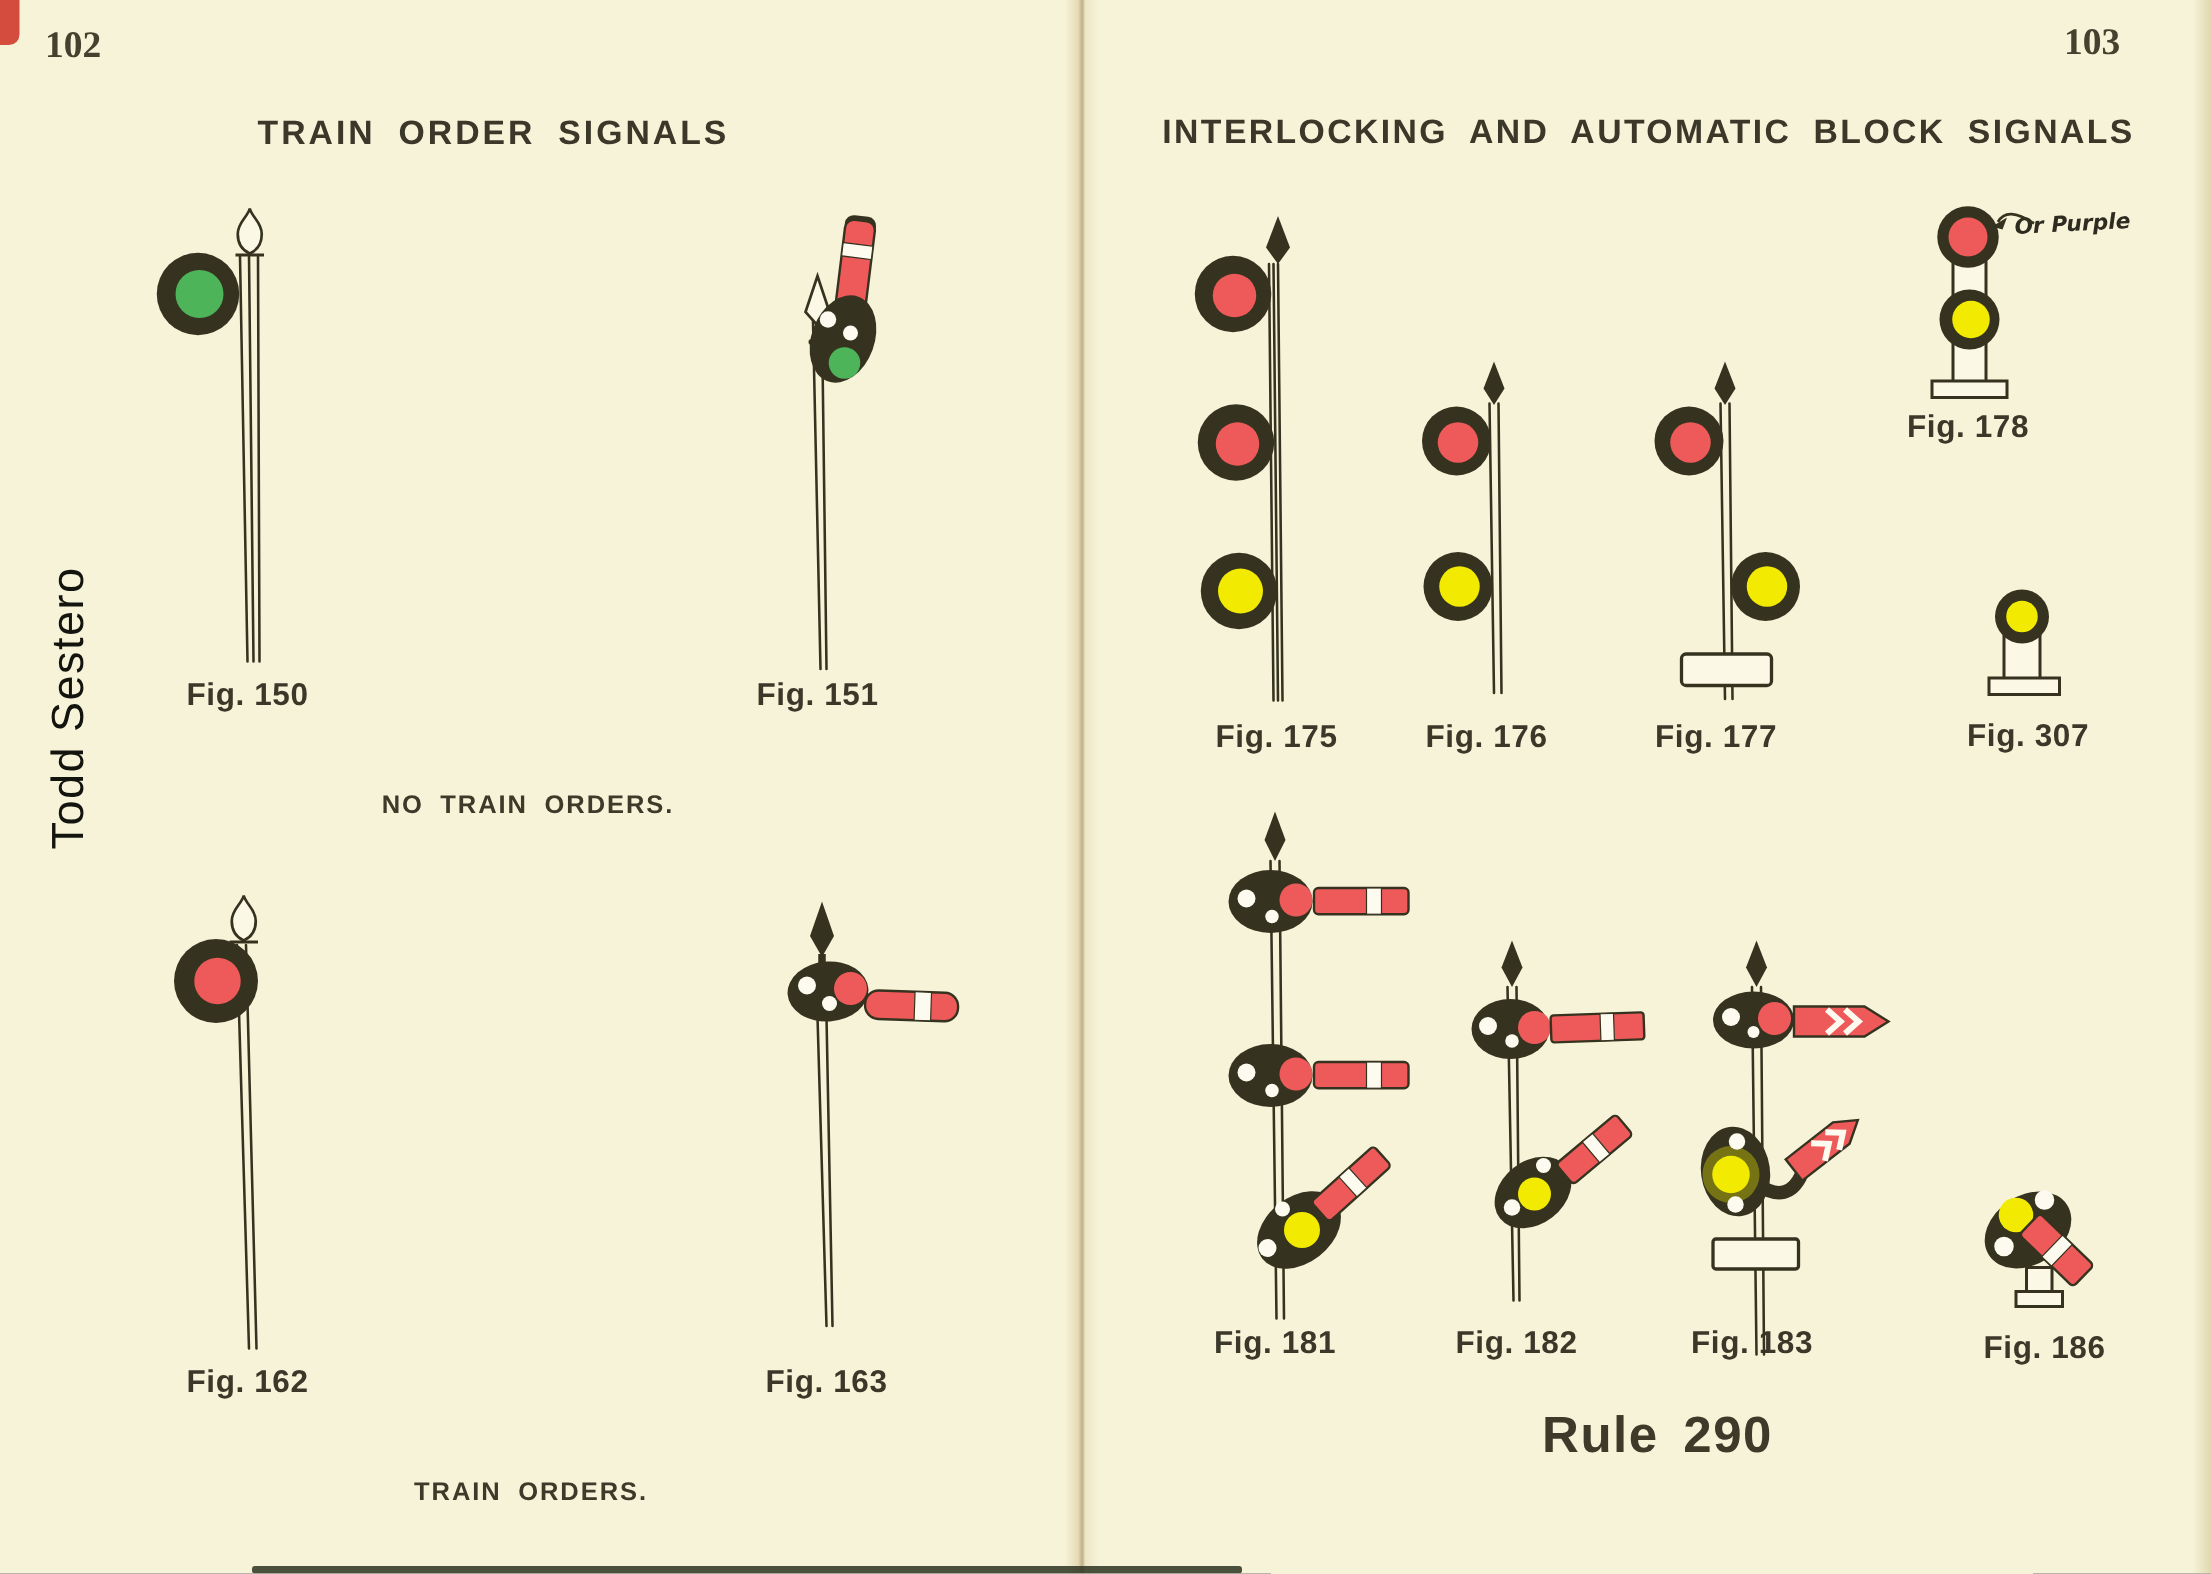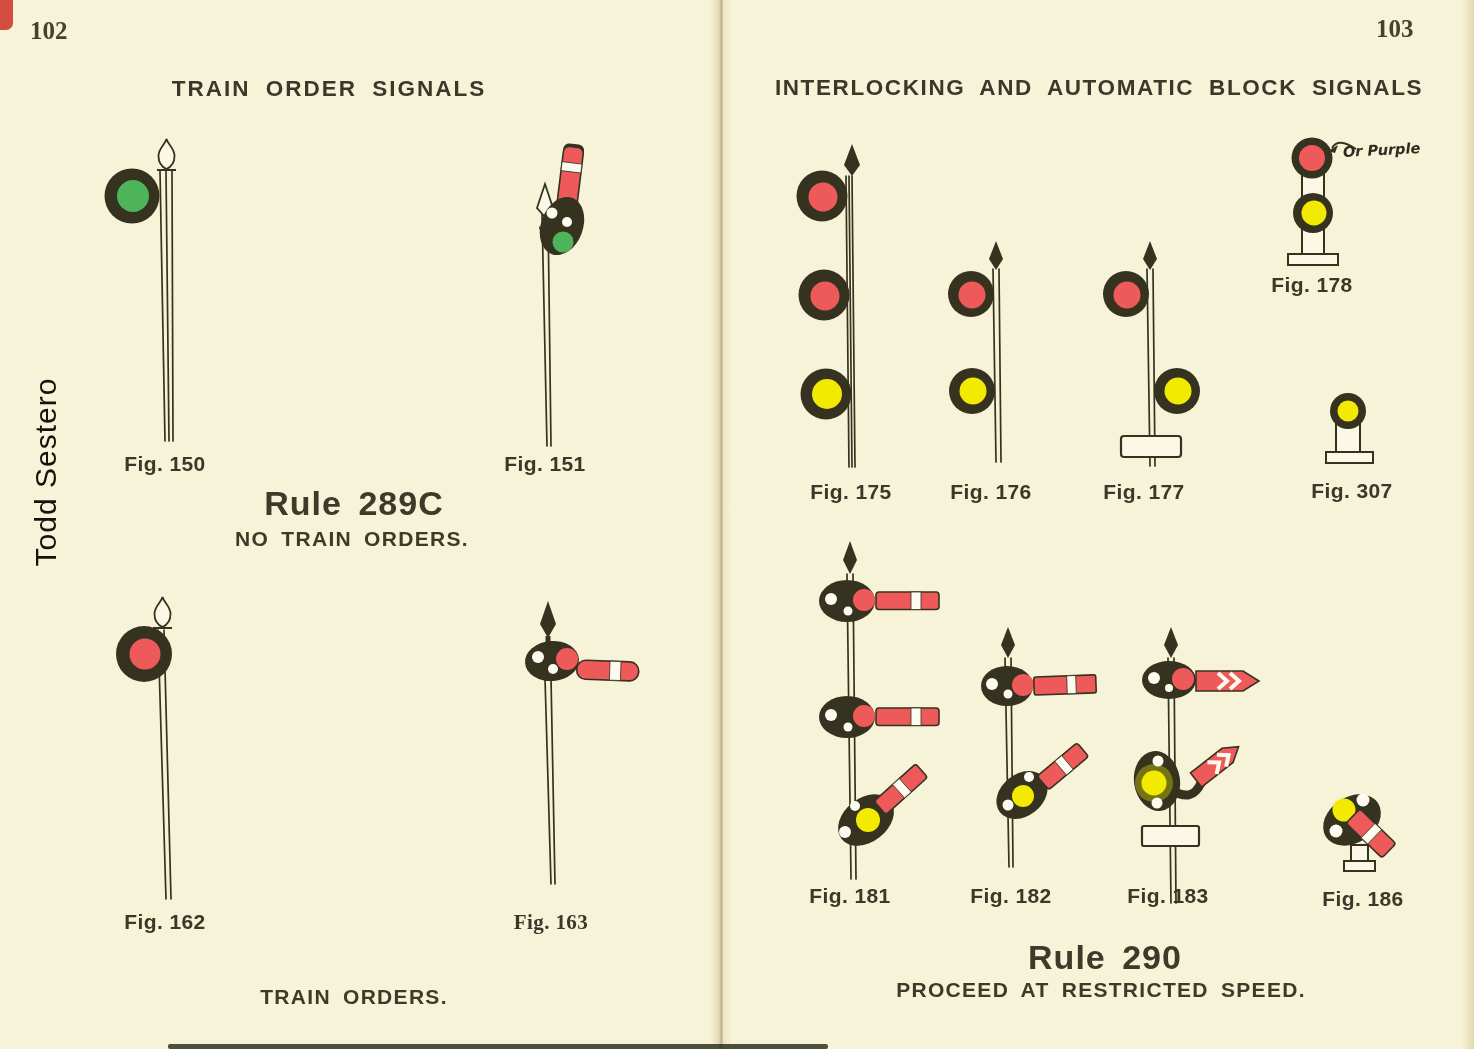--- a/index.html
+++ b/index.html
@@ -10,21 +10,21 @@
     overflow:hidden;
     font-family:"Liberation Sans",sans-serif;
     color:#3b382a;
   }
   .abs{position:absolute;}
   .ctr{transform:translateX(-50%);white-space:nowrap;}
   .page-num{font-family:"Liberation Serif",serif;font-weight:700;font-size:25px;color:#46412f;}
   .heading{font-weight:700;font-size:22.5px;letter-spacing:2px;word-spacing:7px;color:#3b382a;}
   .fig-label{font-weight:700;font-size:21px;letter-spacing:.4px;color:#3b382a;}
   .rule-title{font-weight:700;font-size:34px;letter-spacing:1px;word-spacing:6px;color:#3e3a2a;}
-  .rule-sub{font-weight:700;font-size:21px;letter-spacing:1.3px;word-spacing:5px;color:#3e3a2a;}
+  .rule-sub{font-weight:700;font-size:17px;letter-spacing:1.3px;word-spacing:5px;color:#3e3a2a;}
   .watermark{
     font-family:"Liberation Sans",sans-serif;font-size:30px;font-weight:400;color:#14140e;
     transform:translate(-50%,-50%) rotate(-90deg);white-space:nowrap;letter-spacing:1px;
   }
   .annotation{font-family:"DejaVu Sans",sans-serif;font-style:italic;font-weight:700;
     font-size:14.5px;color:#2e2c20;transform:rotate(-3deg);}
   .gutter{
     left:710px;top:0;width:22px;height:1049px;
     background:linear-gradient(90deg,rgba(186,152,86,0) 0%,rgba(186,152,86,.28) 40%,
       rgba(120,92,44,.45) 52%,rgba(186,152,86,.15) 62%,rgba(186,152,86,0) 100%);
@@ -62,38 +62,36 @@
   <div class="abs page-num" style="left:1376px;top:15px;">103</div>
 
   <div class="abs watermark" style="left:46px;top:472px;">Todd Sestero</div>
 
   <div class="abs heading ctr" style="left:1099px;top:75px;letter-spacing:1.6px;">INTERLOCKING AND AUTOMATIC BLOCK SIGNALS</div>
   <div class="abs heading ctr" style="left:329px;top:76px;">TRAIN ORDER SIGNALS</div>
 
   <div class="abs fig-label ctr" style="left:165px;top:452px;">Fig. 150</div>
   <div class="abs fig-label ctr" style="left:545px;top:452px;">Fig. 151</div>
   <div class="abs fig-label ctr" style="left:165px;top:910px;">Fig. 162</div>
-  <div class="abs fig-label ctr" style="left:551px;top:910px;font-family:Liberation Serif, serif;">Fig. 163</div>
-
-  <div class="abs rule-title ctr" style="left:354px;top:484px;">Rule 289C</div>
+  <div class="abs fig-label ctr" style="left:551px;top:910px;">Fig. 163</div>
+
   <div class="abs rule-sub ctr" style="left:352px;top:527px;">NO TRAIN ORDERS.</div>
   <div class="abs rule-sub ctr" style="left:354px;top:985px;">TRAIN ORDERS.</div>
 
   <div class="abs fig-label ctr" style="left:851px;top:480px;">Fig. 175</div>
   <div class="abs fig-label ctr" style="left:991px;top:480px;">Fig. 176</div>
   <div class="abs fig-label ctr" style="left:1144px;top:480px;">Fig. 177</div>
   <div class="abs fig-label ctr" style="left:1312px;top:273px;">Fig. 178</div>
   <div class="abs fig-label ctr" style="left:1352px;top:479px;">Fig. 307</div>
   <div class="abs fig-label ctr" style="left:850px;top:884px;">Fig. 181</div>
   <div class="abs fig-label ctr" style="left:1011px;top:884px;">Fig. 182</div>
   <div class="abs fig-label ctr" style="left:1168px;top:884px;">Fig. 183</div>
   <div class="abs fig-label ctr" style="left:1363px;top:887px;">Fig. 186</div>
 
   <div class="abs rule-title ctr" style="left:1105px;top:938px;">Rule 290</div>
-  <div class="abs rule-sub ctr" style="left:1101px;top:978px;">PROCEED AT RESTRICTED SPEED.</div>
 
   <div class="abs annotation" style="left:1343px;top:142px;">Or Purple</div>
 
   <svg class="abs" style="left:0;top:0;" width="1474" height="1049" viewBox="0 0 1474 1049">
 
     <g>
       <path class="pole" d="M160,171 L165,441 M166,171 L169,441 M172,171 L173,441"></path>
       <path class="paper-f" stroke-width="1.8" d="M166.5,139 c-1.5,6 -8,9 -8,17 c0,7 3.5,11 8,13 c4.5,-2 8,-6 8,-13 c0,-8 -6.5,-11 -8,-17 z"></path>
       <line class="ink-s" stroke-width="2" x1="157" y1="170" x2="176" y2="170"></line>
       <circle class="ink-f" cx="132" cy="196" r="27.5"></circle>

